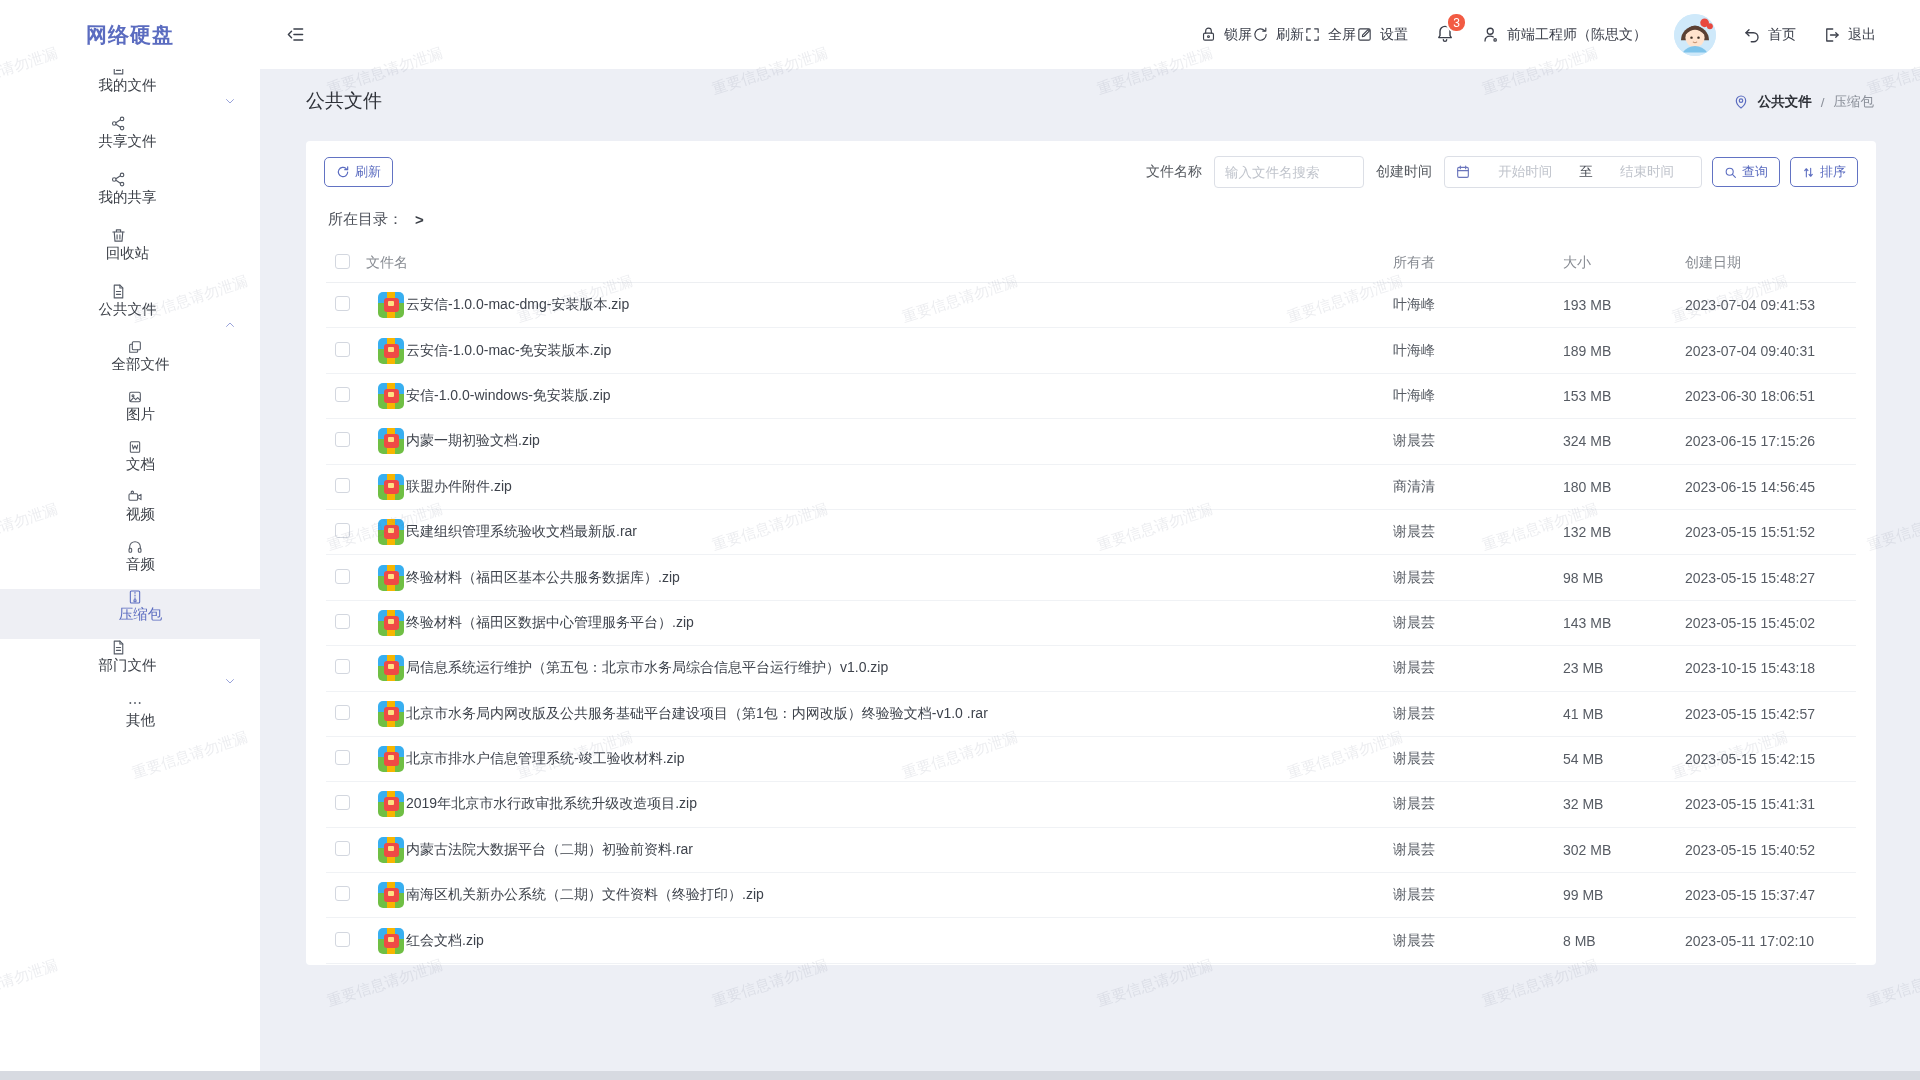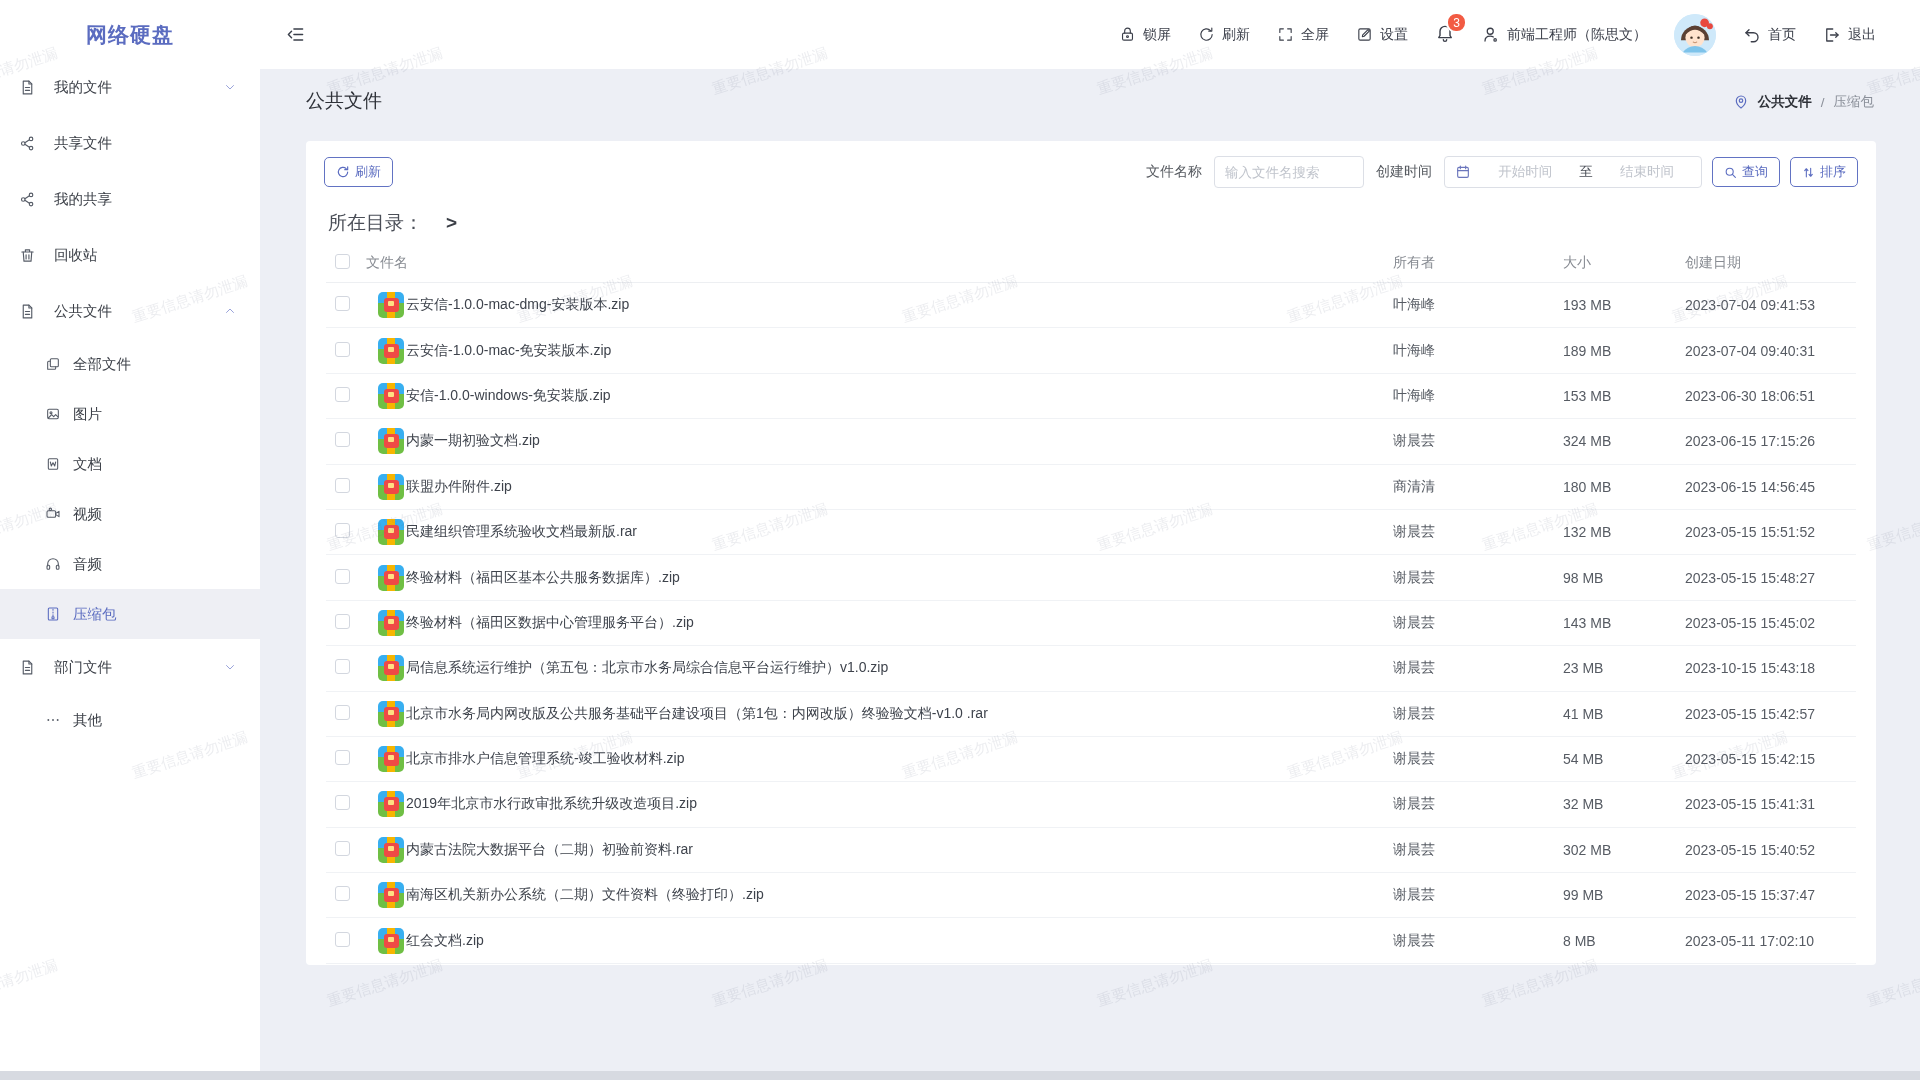--- a/index.html
+++ b/index.html
@@ -13,21 +13,21 @@
   .logo{width:260px;text-align:center;color:#5B6CC0;font-size:21px;font-weight:bold;letter-spacing:1px;}
   .collapse-btn{margin-left:26px;color:#3a3f4a;cursor:pointer;}
   .nav-actions{margin-left:auto;margin-right:44px;display:flex;align-items:center;gap:27px;font-size:14px;color:#3b3f4a;}
   .nav-item{display:flex;align-items:center;gap:7px;cursor:pointer;white-space:nowrap;}
   .bell-wrap{position:relative;cursor:pointer;}
   .badge{position:absolute;top:-11px;right:-12px;background:#F25B43;color:#fff;border-radius:10px;min-width:21px;height:21px;padding:0 4px;font-size:12px;display:flex;align-items:center;justify-content:center;border:2px solid #fff;}
   .avatar{width:42px;height:42px;border-radius:50%;overflow:hidden;cursor:pointer;background:#cfe9fa;flex:none;}
 
   
   .sidebar{position:absolute;top:57px;left:0;bottom:0;width:260px;background:#fff;z-index:5;padding-top:2px;}
-  .side-item{height:56px;display:flex;align-items:center;padding:0 24px 0 19px;font-size:14.5px;color:#3c4048;cursor:pointer;}
+  .side-item{height:56px;display:flex;align-items:center;padding:0 24px 0 19px;font-size:14.5px;color:#3c4048;cursor:pointer;flex-direction:column;}
   .side-item .icn{width:17px;margin-right:18px;color:#555b66;}
   .side-item .chevron{margin-left:auto;margin-right:0;color:#7F8BD0;width:12px;}
   .sub-item{height:50px;padding-left:45px;}
   .sub-item .icn{width:16px;margin-right:12px;}
   .side-item.active{background:#EEEFF4;color:#5B6CC0;}
   .side-item.active .icn{color:#5B6CC0;}
 
   
   .main{position:absolute;left:260px;top:57px;right:0;bottom:0;background:#EDEFF5;}
   .page-title{position:absolute;left:46px;top:31px;font-size:19px;font-weight:500;color:#2E3138;}
@@ -41,21 +41,21 @@
   .refresh-btn{position:absolute;left:18px;top:16px;}
   .filter{position:absolute;right:18px;top:15px;display:flex;align-items:center;gap:10px;font-size:14px;color:#55595f;}
   .filter .f-label{margin:0 2px;}
   .f-input{width:150px;height:32px;border:1px solid #DCDFE6;border-radius:4px;padding:0 10px;font-size:13.5px;color:#333;font-family:"Liberation Sans",sans-serif;}
   .f-input::placeholder{color:#C0C4CC;}
   .date-range{width:258px;height:32px;border:1px solid #DCDFE6;border-radius:4px;display:flex;align-items:center;padding:10px 10px;gap:10px;cursor:pointer;}
   .date-range .ph{color:#C0C4CC;font-size:13.5px;flex:1;text-align:center;}
   .date-range .sep{color:#4a4e57;font-size:13.5px;}
   .date-range .icn{color:#6B76BC;}
 
-  .dir-row{position:absolute;left:22px;top:69px;font-size:19px;color:#4a4e57;display:flex;align-items:center;gap:23px;}
+  .dir-row{position:absolute;left:22px;top:69px;font-size:15px;color:#4a4e57;display:flex;align-items:center;gap:12px;}
   .dir-row .arrow{color:#3b3f47;font-weight:bold;}
 
   .table{position:absolute;left:20px;right:20px;top:102px;}
   .thead,.trow{display:grid;grid-template-columns:40px 38px 1fr 170px 122px 171px;align-items:center;}
   .thead{height:40px;color:#878B92;font-size:14px;border-bottom:1px solid #EDEFF2;}
   .thead .col-name{grid-column:2/4;padding-left:0;}
   .trow{height:45.4px;border-bottom:1px solid #F0F2F5;font-size:14px;cursor:default;}
   .cell-check{padding-left:9px;}
   .checkbox{display:inline-block;width:15px;height:15px;border:1px solid #D3D7DF;border-radius:3px;background:#fff;cursor:pointer;}
   .cell-icon{display:flex;justify-content:flex-end;}
@@ -77,21 +77,21 @@
 <body>
 
 <div class="navbar">
   <div class="logo">网络硬盘</div>
   <span class="collapse-btn icn">
     <svg width="19" height="19" viewBox="0 0 24 24" fill="none" stroke="currentColor" stroke-width="1.8" stroke-linecap="round" stroke-linejoin="round">
         <path d="M10 5h11M10 12h11M10 19h11M7 8l-4 4 4 4"></path>
       </svg>
   </span>
   <div class="nav-actions">
-    <span id="nav-action-slot" style="display:flex;gap:27px;align-items:center;">
+    <span id="nav-action-slot" style="display:flex;align-items:center;">
         <span class="nav-item">
           <span class="icn ">
             <svg width="17" height="17" viewBox="0 0 24 24" fill="none" stroke="currentColor" stroke-width="1.6" stroke-linecap="round" stroke-linejoin="round">
               <rect x="5" y="10" width="14" height="10" rx="2"></rect>
               <path d="M8 10V7a4 4 0 0 1 8 0v3"></path>
               <circle cx="12" cy="15" r="1.3"></circle>
             </svg>
           </span>
           <span>锁屏</span>
         </span>

